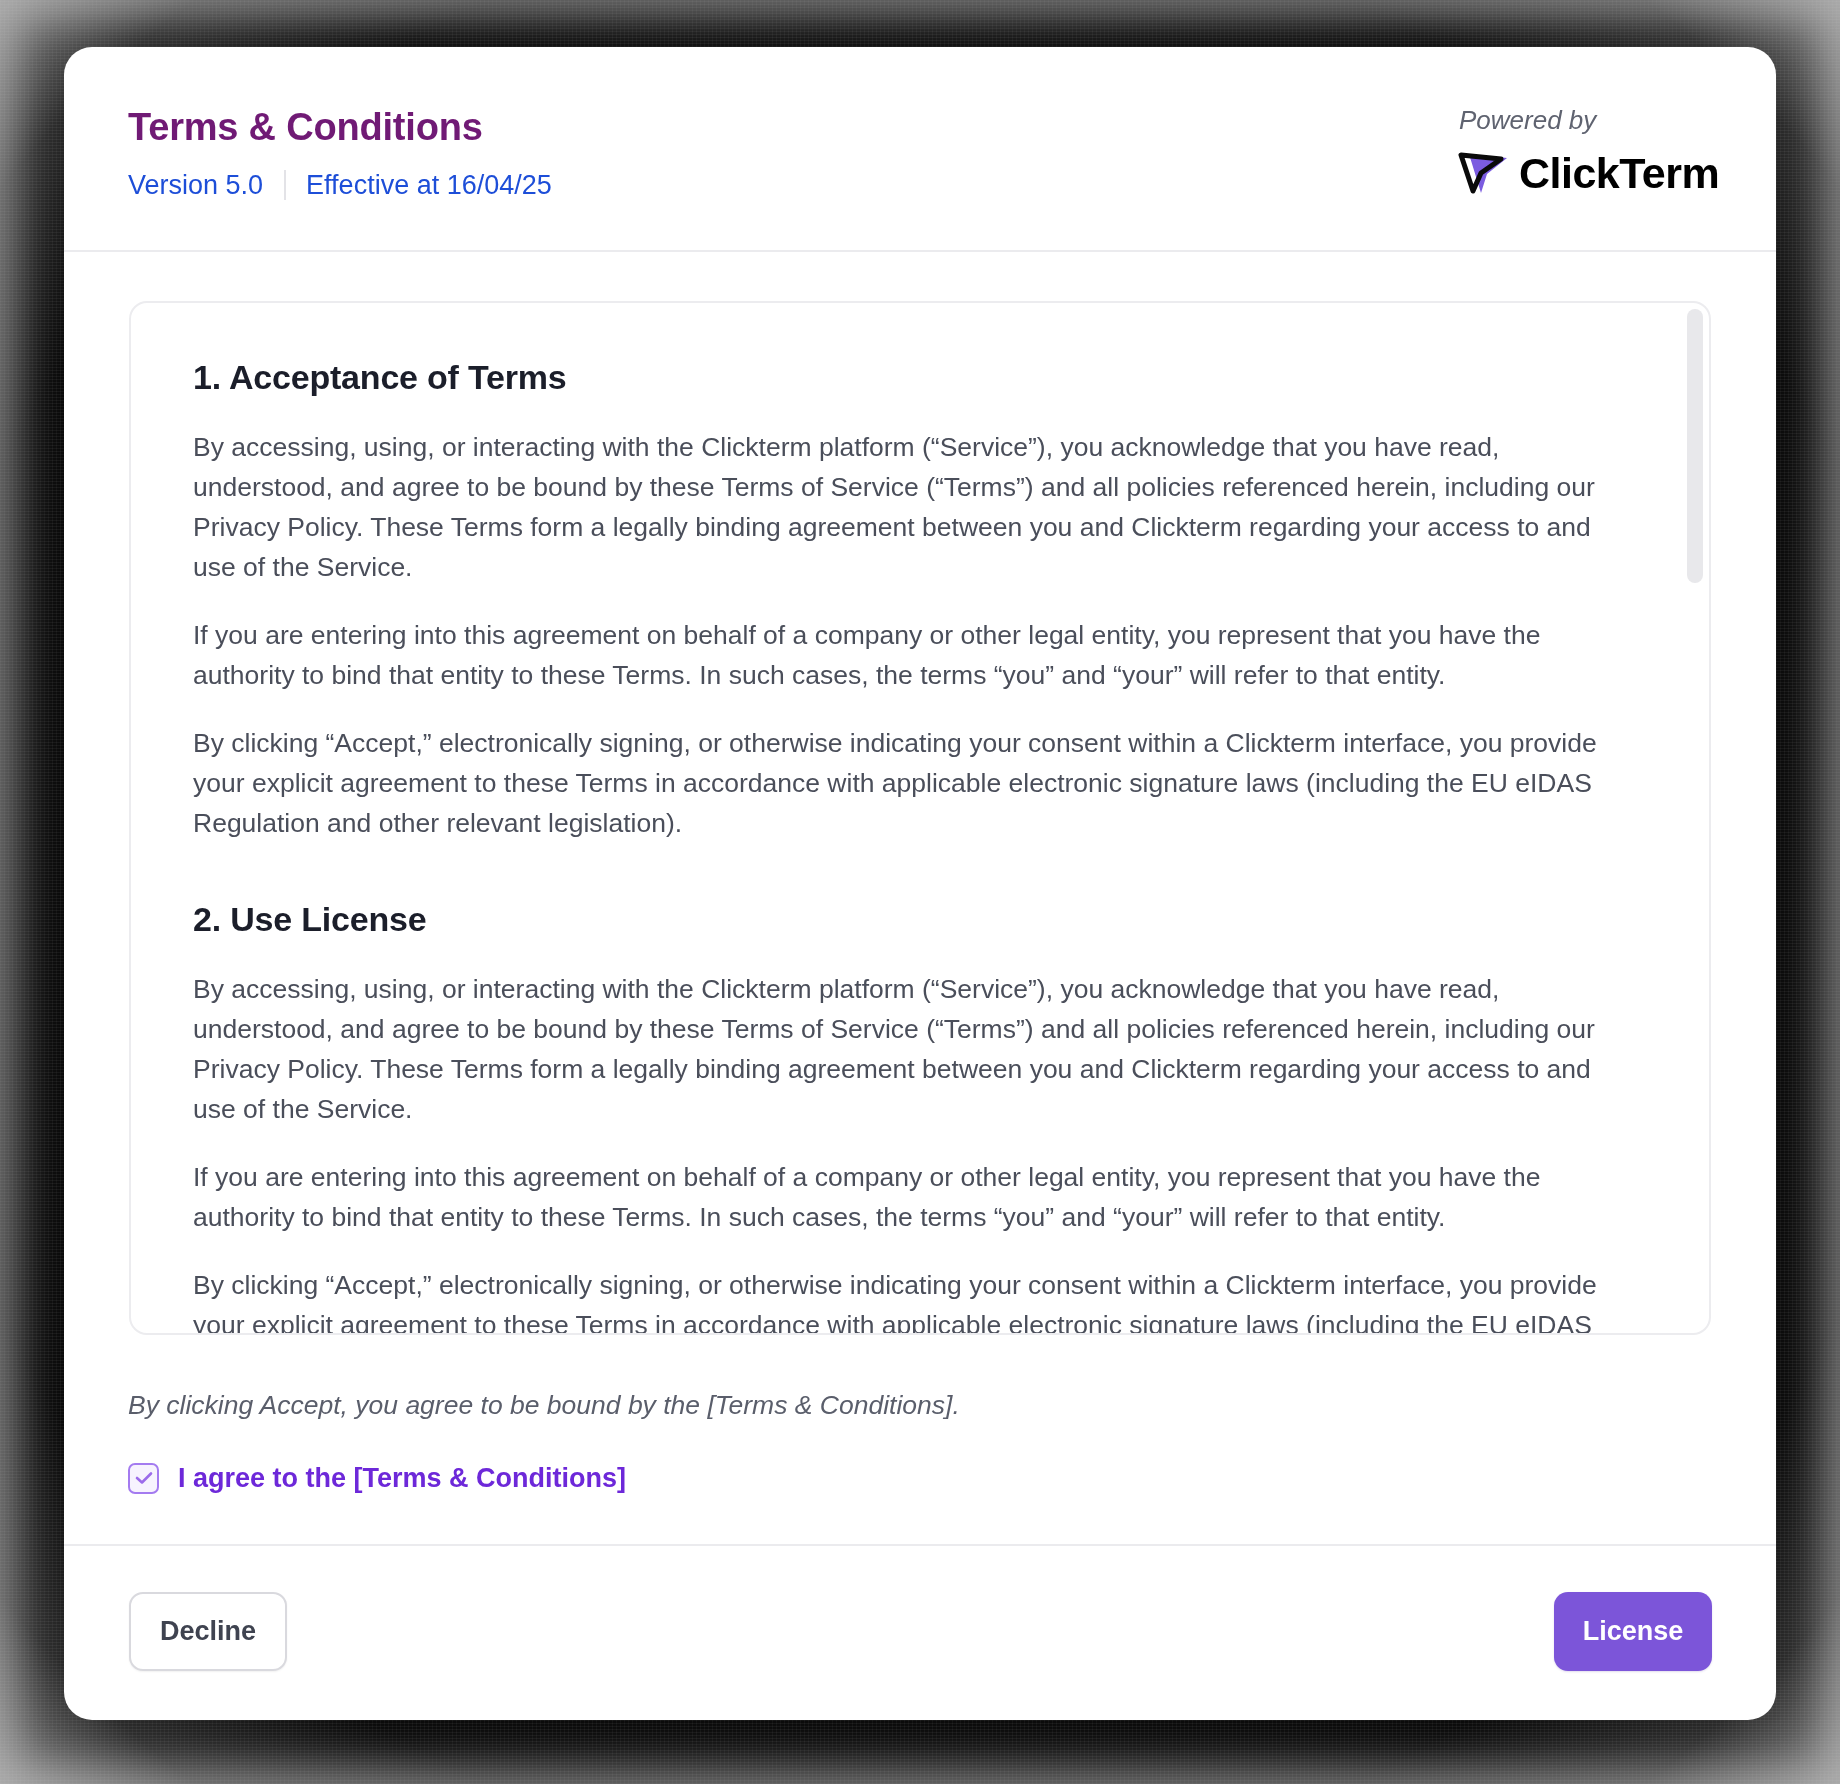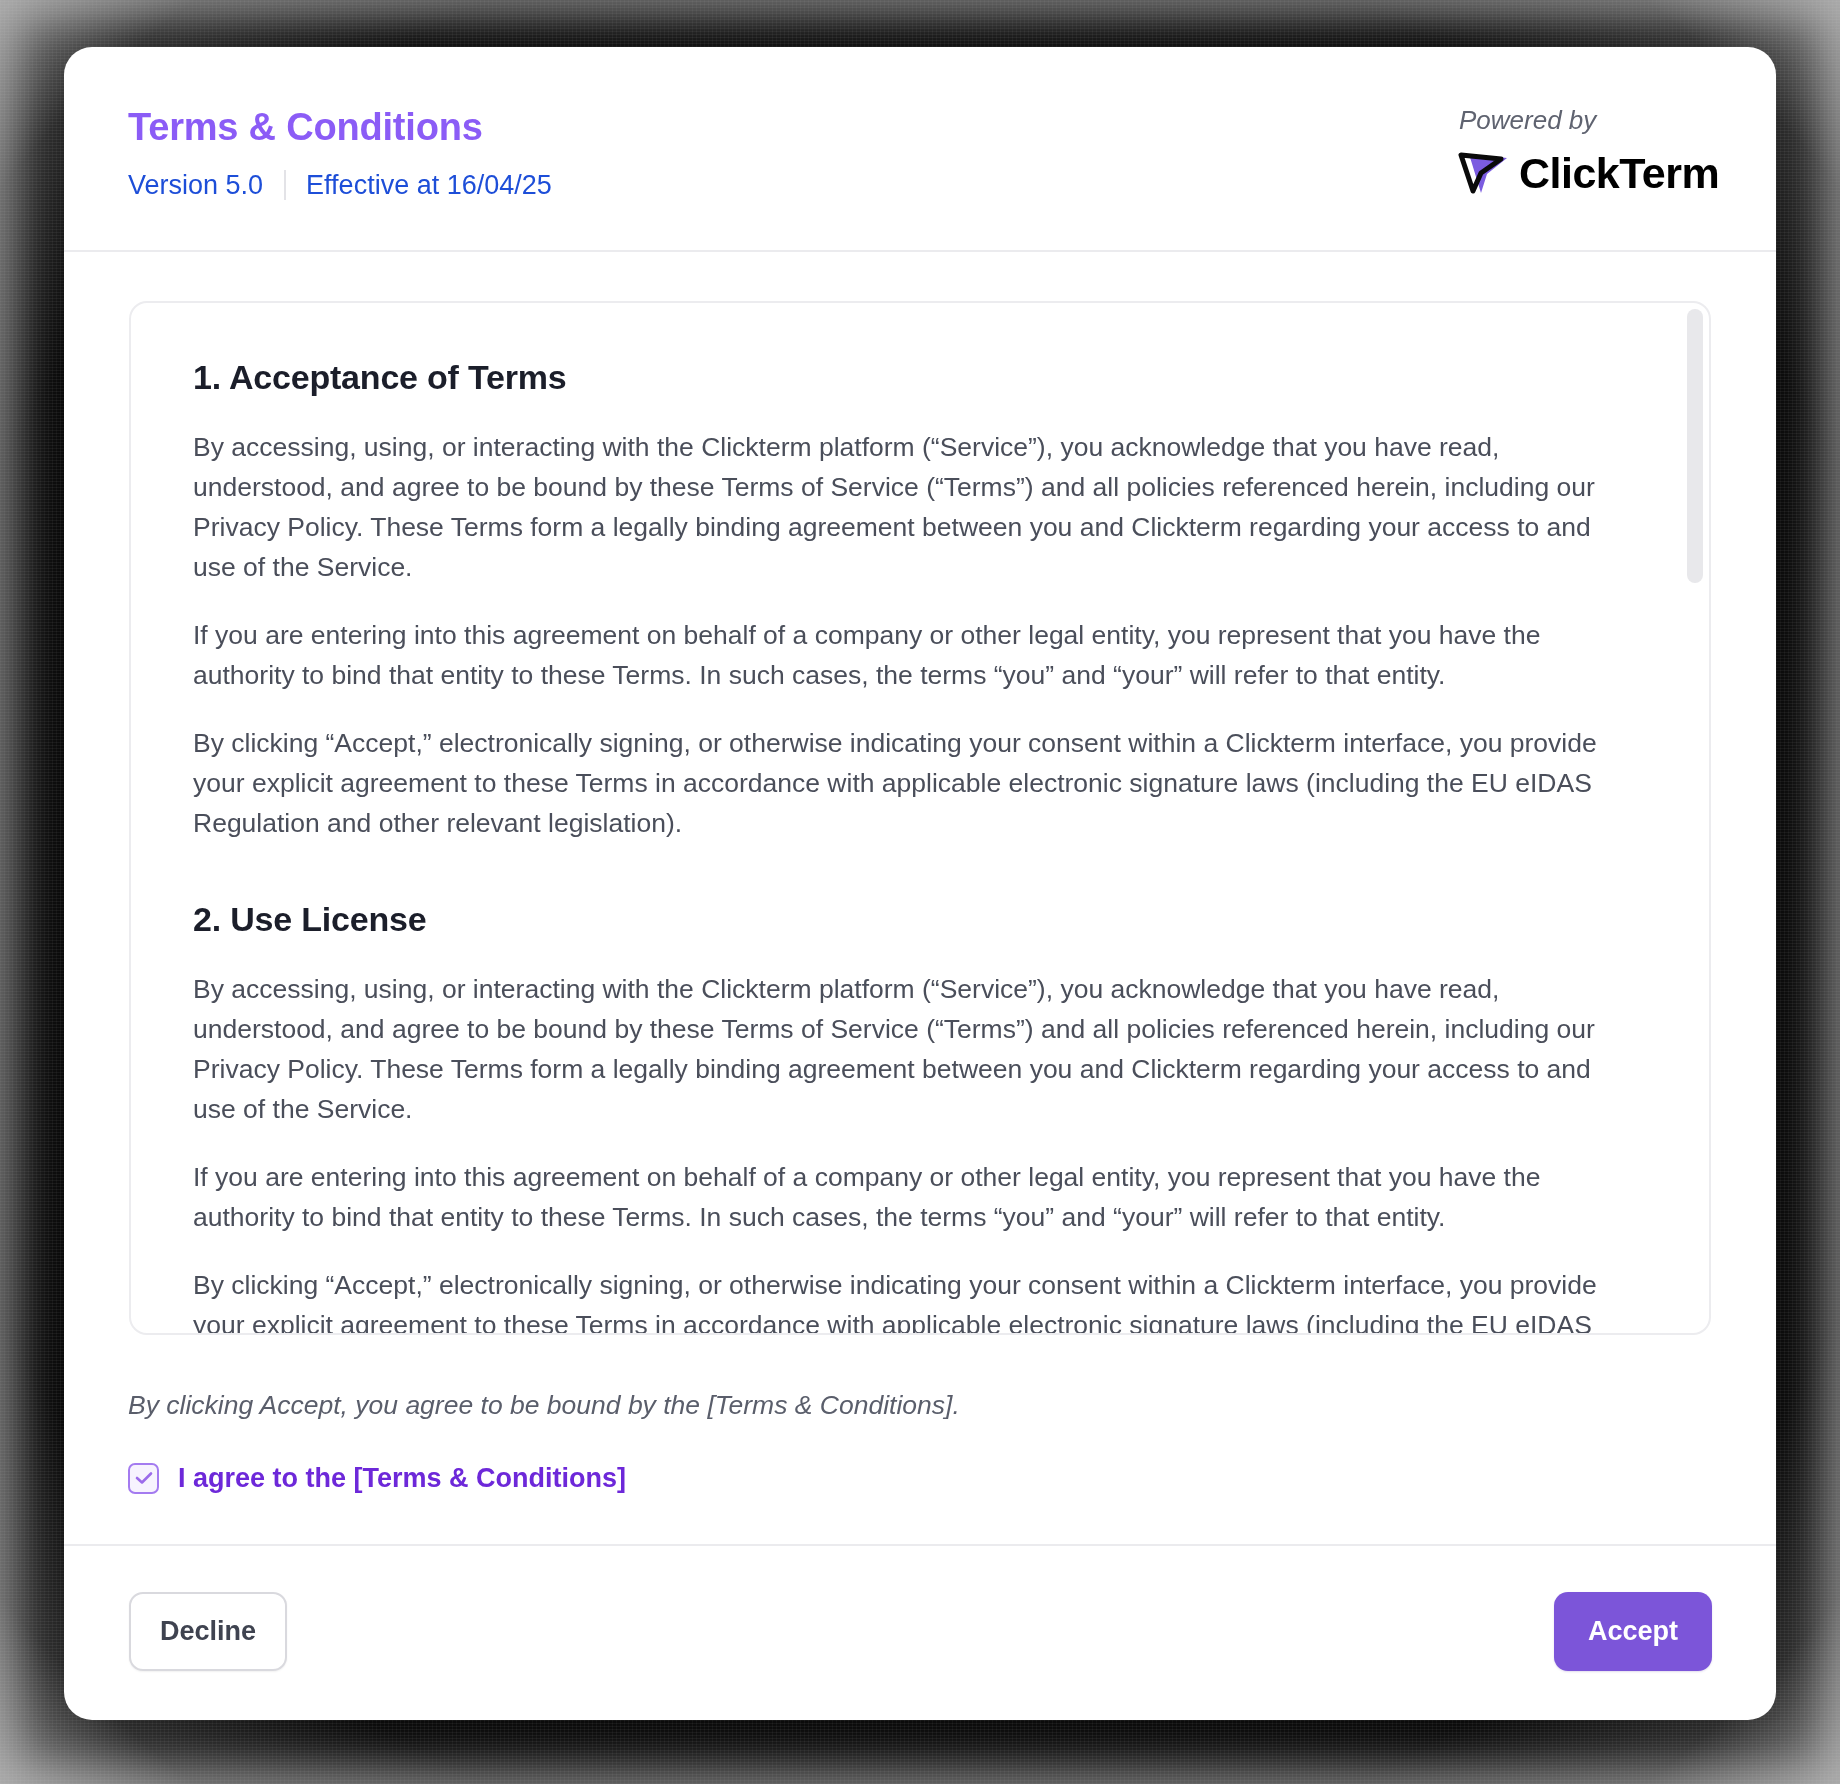--- a/index.html
+++ b/index.html
@@ -26,21 +26,21 @@
     position: absolute;
     left: 64px; top: 47px;
     width: 1712px; height: 1673px;
     background: #ffffff;
     border-radius: 28px;
     overflow: hidden;
   }
   .header { position: absolute; left: 0; top: 0; width: 100%; height: 204px; }
   .title {
     position: absolute; left: 64px; top: 56px;
-    font-size: 38px; font-weight: 700; color: #8b5cf6;
+    font-size: 38px; font-weight: 700; color: #701a75;
     letter-spacing: -0.2px; line-height: 48px;
   }
   .subtitle {
     position: absolute; left: 64px; top: 120px;
     display: flex; align-items: center;
     font-size: 27px; color: #1d4ed8; line-height: 36px;
   }
   .subtitle .sep {
     display: inline-block; width: 2px; height: 30px;
     background: #e3e3e7; margin: 0 20px 0 21px;
@@ -177,14 +177,14 @@
       <svg width="18" height="14" viewBox="0 0 18 14">
         <path d="M2 7 L7 11.5 L16 2.5" fill="none" stroke="#9c6bea" stroke-width="2.6" stroke-linecap="round" stroke-linejoin="round"></path>
       </svg>
     </span>
     <span class="agree-label">I agree to the [Terms &amp; Conditions]</span>
   </label>
 
   <div class="divider bottom"></div>
 
   <button class="btn btn-decline">Decline</button>
-  <button class="btn btn-accept">Accept</button>
+  <button class="btn btn-accept">License</button>
 </div>
 
 </body></html>

